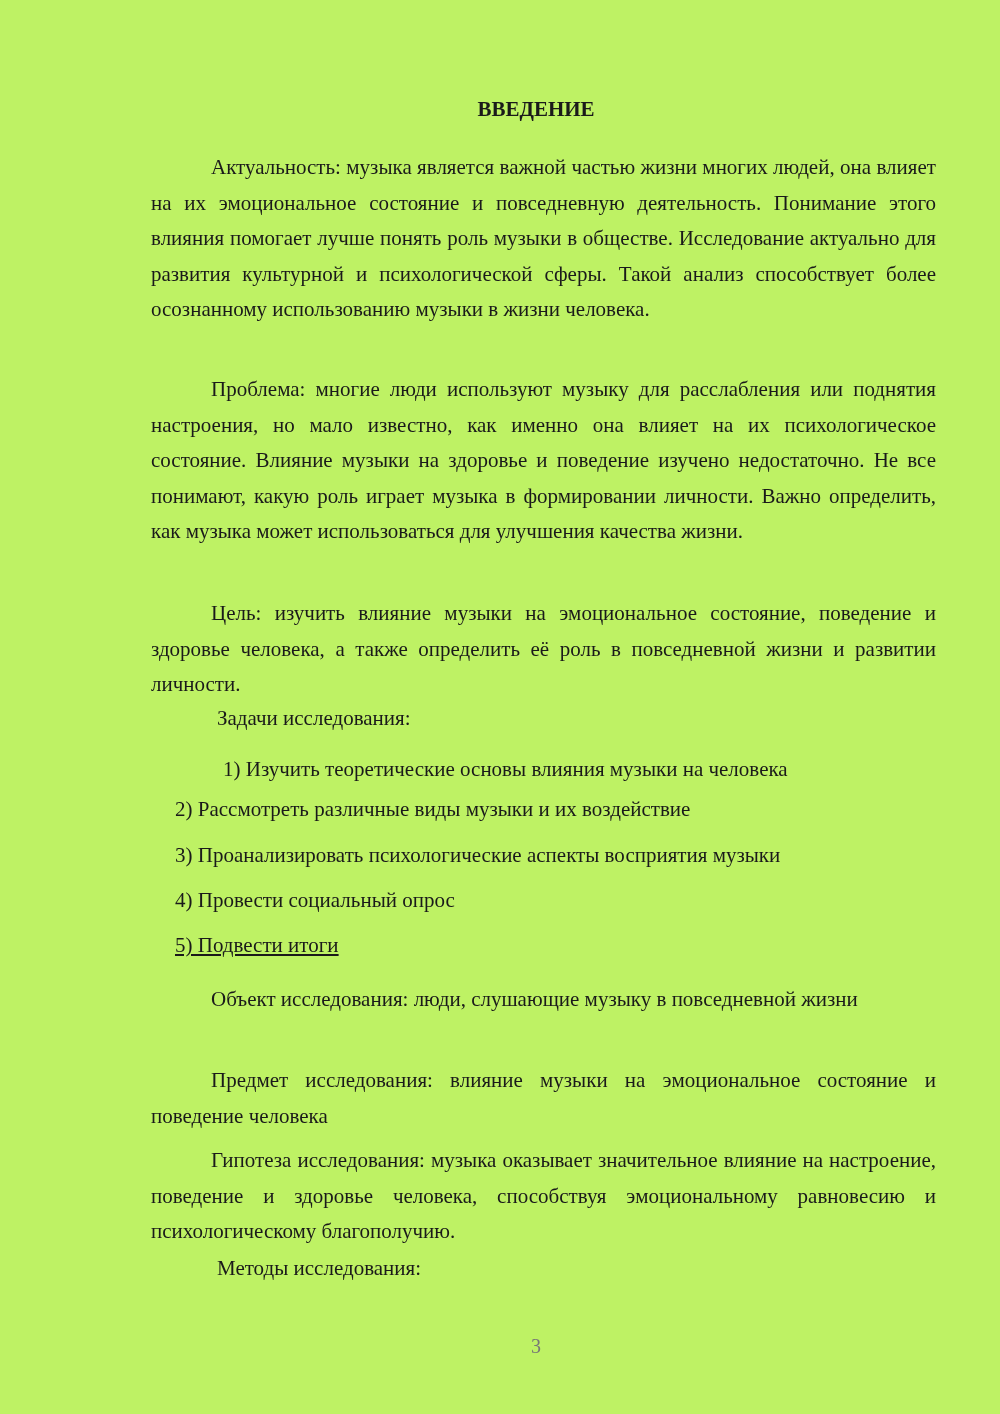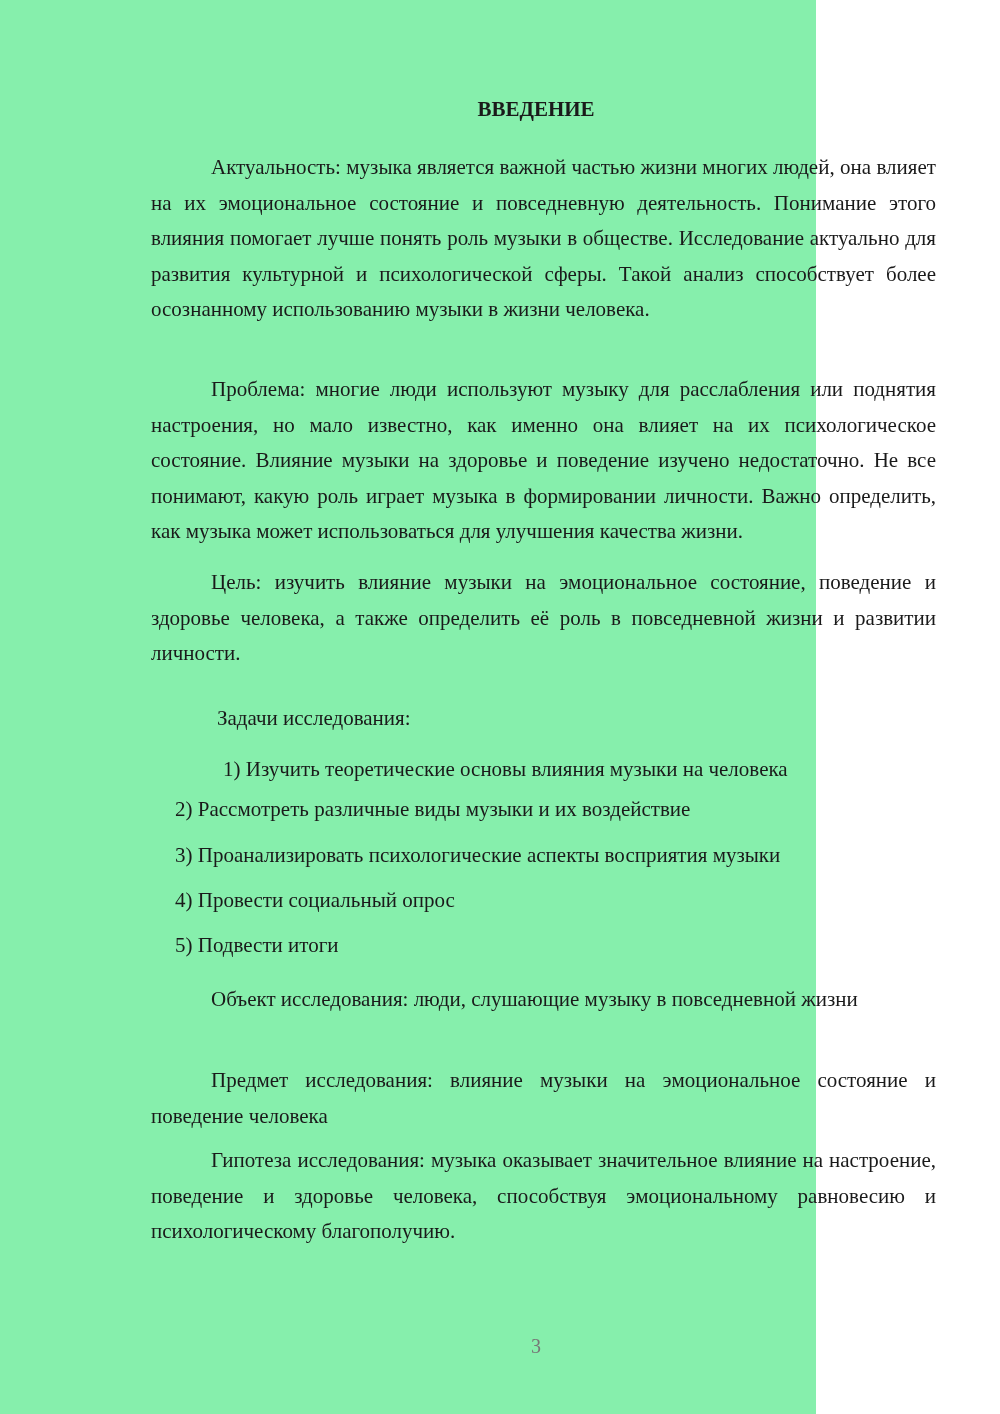--- a/index.html
+++ b/index.html
@@ -1,48 +1,49 @@
 <!DOCTYPE html>
 <html><head>
 <meta charset="utf-8">
 <style>
   html, body { margin: 0; padding: 0; background: #ffffff; }
   body { width: 1000px; height: 1414px; position: relative; overflow: hidden; }
-  .page { position: absolute; left: 0; top: 0; width: 816px; height: 1414px; background: #86efac; }
+  .page { position: absolute; left: 0; top: 0; width: 1000px; height: 1414px; background: #bef264; }
   .doc { font-family: "Liberation Serif", "DejaVu Serif", serif; color: #1a1a1a; font-size: 21px; }
   .title { position: absolute; left: 0; width: 1072px; top: 97px; text-align: center; font-weight: bold; font-size: 21px; }
   .para { position: absolute; left: 143px; width: 785px; line-height: 35.6px; text-align: justify; text-indent: 60px; margin: 8px; }
   .list-item { position: absolute; left: 175px; white-space: nowrap; line-height: 35.6px; }
   .list-head { position: absolute; left: 217px; white-space: nowrap; line-height: 35.6px; }
   .page-num { position: absolute; left: 0; width: 1072px; top: 1335px; text-align: center; font-size: 20px; color: #777; }
 </style>
 </head>
 <body>
 
 <div class="page doc">
 
   <div class="title">ВВЕДЕНИЕ</div>
 
   <p class="para" style="top:142px;">Актуальность: музыка является важной частью жизни многих людей, она влияет на их эмоциональное состояние и повседневную деятельность. Понимание этого влияния помогает лучше понять роль музыки в обществе. Исследование актуально для развития культурной и психологической сферы. Такой анализ способствует более осознанному использованию музыки в жизни человека.</p>
 
   <p class="para" style="top:364px;">Проблема: многие люди используют музыку для расслабления или поднятия настроения, но мало известно, как именно она влияет на их психологическое состояние. Влияние музыки на здоровье и поведение изучено недостаточно. Не все понимают, какую роль играет музыка в формировании личности. Важно определить, как музыка может использоваться для улучшения качества жизни.</p>
 
-  <p class="para" style="top:557px;">Цель: изучить влияние музыки на эмоциональное состояние, поведение и здоровье человека, а также определить её роль в повседневной жизни и развитии личности.</p>
+  <p class="para" style="top:588px;">Цель: изучить влияние музыки на эмоциональное состояние, поведение и здоровье человека, а также определить её роль в повседневной жизни и развитии личности.</p>
 
   <div class="list-head" style="top:701px;">Задачи исследования:</div>
 
   <div>
     <div class="list-item" style="top:752px;margin-left:48px;">1) Изучить теоретические основы влияния музыки на человека</div>
     <div class="list-item" style="top:792px;text-align:right;">2) Рассмотреть различные виды музыки и их воздействие</div>
     <div class="list-item" style="top:838px;">3) Проанализировать психологические аспекты восприятия музыки</div>
     <div class="list-item" style="top:883px;">4) Провести социальный опрос</div>
-    <div class="list-item" style="top:928px;">5) Подвести итоги</div>
+    <div class="list-item" style="top:928px;text-decoration:underline;">5) Подвести итоги</div>
   </div>
 
   <p class="para" style="top:974px;">Объект исследования: люди, слушающие музыку в повседневной жизни</p>
 
   <p class="para" style="top:1135px;">Гипотеза исследования: музыка оказывает значительное влияние на настроение, поведение и здоровье человека, способствуя эмоциональному равновесию и психологическому благополучию.</p>
 
   <p class="para" style="top:1055px;">Предмет исследования: влияние музыки на эмоциональное состояние и поведение человека</p>
 
+  <div class="list-head" style="top:1251px;">Методы исследования:</div>
 
   <div class="page-num">3</div>
 </div>
 
 </body></html>

